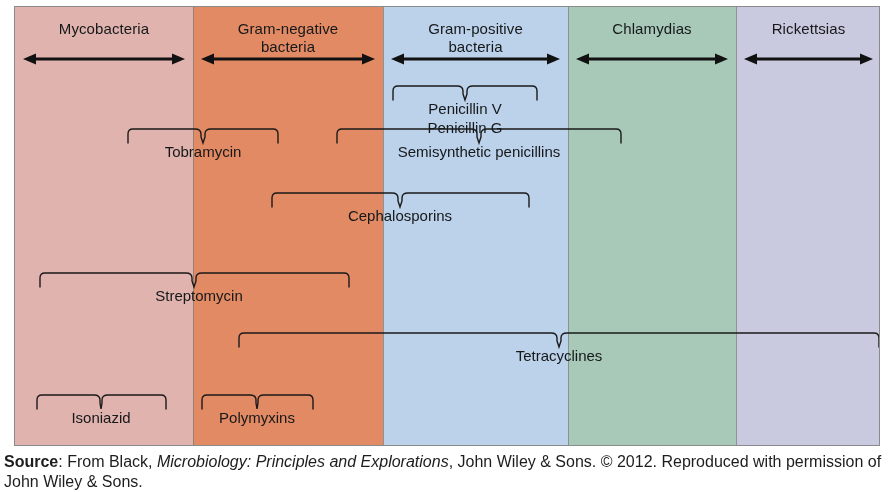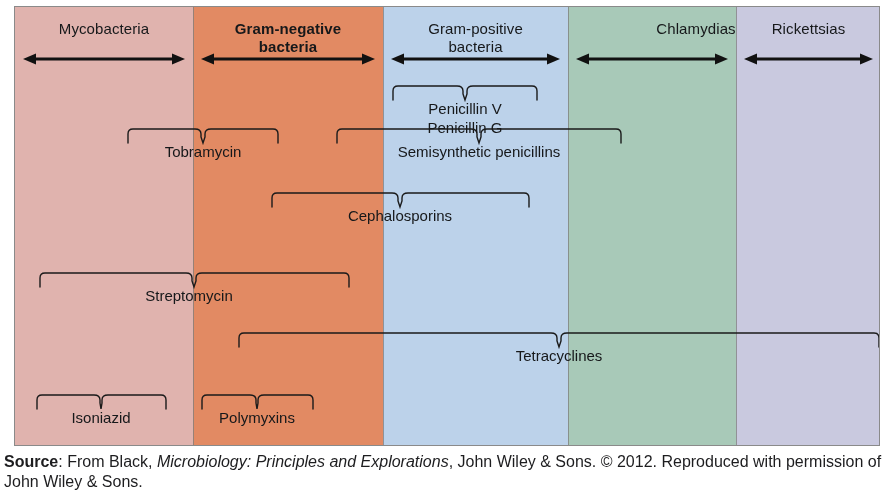--- a/index.html
+++ b/index.html
@@ -106,29 +106,29 @@
     <div class="band" style="left:721px; width:145px; background:#c9c9df;"></div>
 
     <div class="band-divider" style="left:178px;"></div>
     <div class="band-divider" style="left:368px;"></div>
     <div class="band-divider" style="left:553px;"></div>
     <div class="band-divider" style="left:721px;"></div>
 
     <div class="group-label" style="left:0px; top:13px; width:178px;">
       <div>Mycobacteria</div>
     </div>
-    <div class="group-label" style="left:178px; top:13px; width:190px;font-weight:bold;">
+    <div class="group-label" style="left:178px; top:13px; width:190px;">
       <div>Gram-negative</div>
       <div>bacteria</div>
     </div>
     <div class="group-label" style="left:368px; top:13px; width:185px;">
       <div>Gram-positive</div>
       <div>bacteria</div>
     </div>
-    <div class="group-label" style="left:553px; top:13px; width:168px;padding-left:44px;">
+    <div class="group-label" style="left:553px; top:13px; width:168px;">
       <div>Chlamydias</div>
     </div>
     <div class="group-label" style="left:721px; top:13px; width:145px;">
       <div>Rickettsias</div>
     </div>
 
     <div class="arrow-row" style="left:8px; top:45px;">
       <svg width="162" height="14" viewBox="0 0 162 14">
         <line x1="9" y1="7" x2="153" y2="7" stroke="#111" stroke-width="3.2"></line>
         <polygon points="0,7 13,1.4 13,12.6" fill="#111"></polygon>
@@ -199,21 +199,21 @@
     </div>
     <div class="drug-label" style="left:285px; top:199px; width:200px;">
       <div>Cephalosporins</div>
     </div>
 
     <div class="bracket" style="left:24px; top:265px;">
       <svg width="311" height="16" viewBox="0 0 311 16">
         <path d="M1,15 L1,6 Q1,1 6,1 L147,1 Q153,1 153,6 L153,9 L155,15 L157,9 L157,6 Q157,1 163,1 L305,1 Q310,1 310,6 L310,15" fill="none" stroke="#1a1a1a" stroke-width="1.4" stroke-linecap="round"></path>
       </svg>
     </div>
-    <div class="drug-label" style="left:74px; top:279px; width:200px;">
+    <div class="drug-label" style="left:84px; top:279px; width:200px;">
       <div>Streptomycin</div>
     </div>
 
     <div class="bracket" style="left:223px; top:325px;">
       <svg width="642" height="16" viewBox="0 0 642 16">
         <path d="M1,15 L1,6 Q1,1 6,1 L313,1 Q319,1 319,6 L319,9 L321,15 L323,9 L323,6 Q323,1 329,1 L636,1 Q641,1 641,6 L641,15" fill="none" stroke="#1a1a1a" stroke-width="1.4" stroke-linecap="round"></path>
       </svg>
     </div>
     <div class="drug-label" style="left:444px; top:339px; width:200px;">
       <div>Tetracyclines</div>

